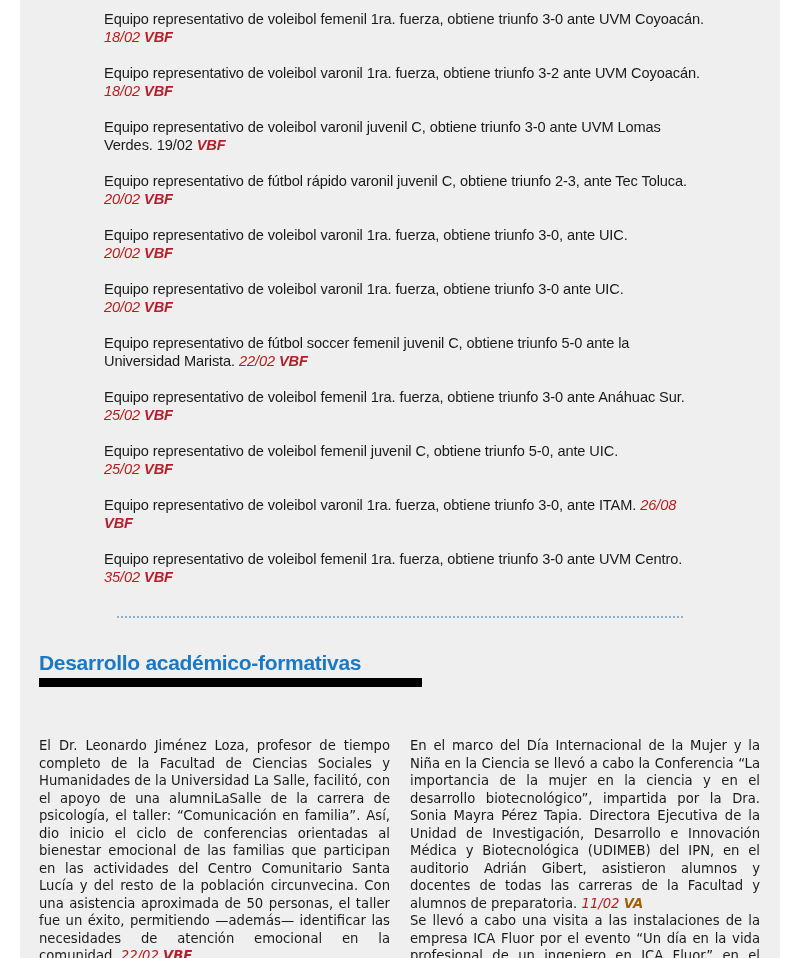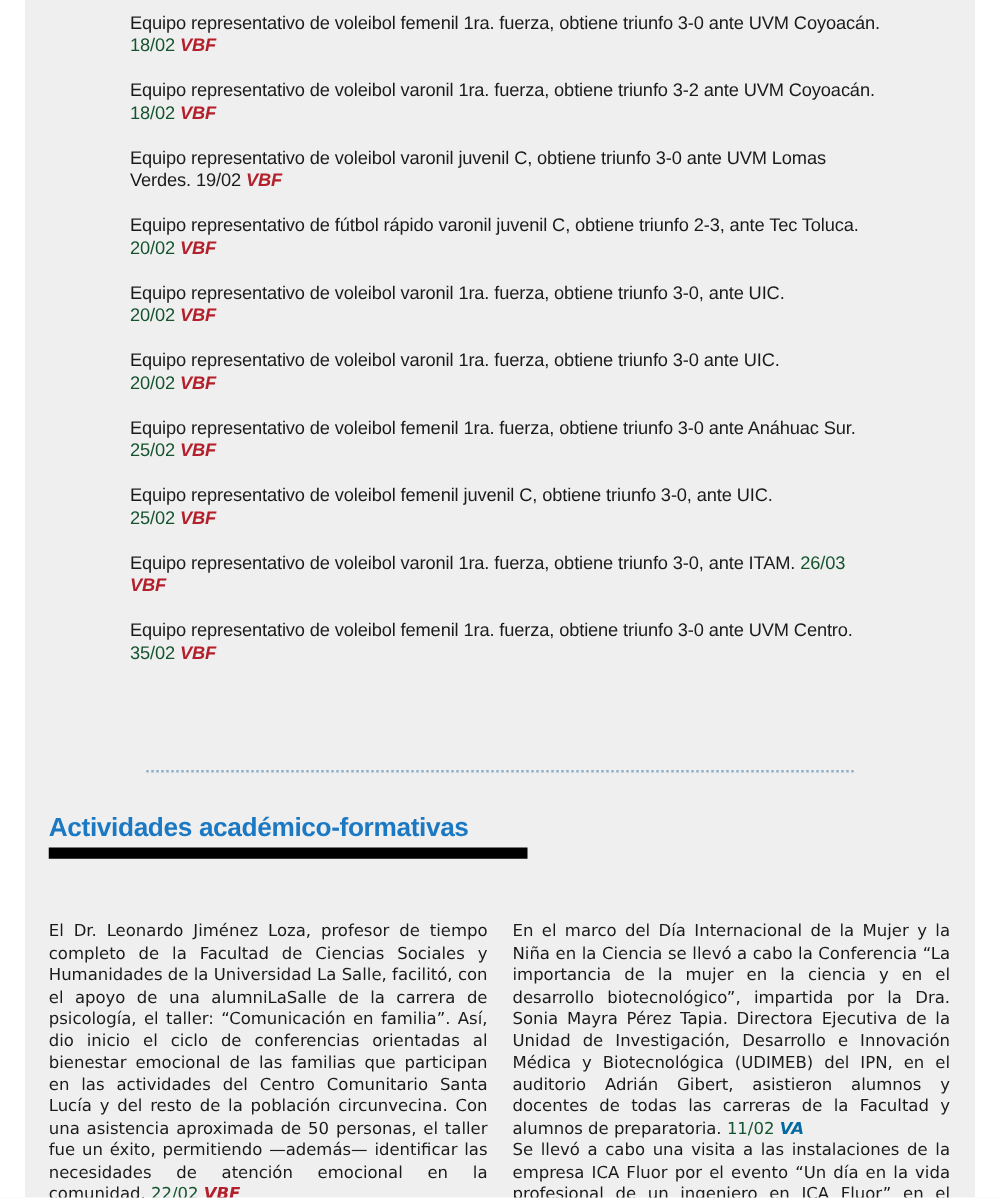--- a/index.html
+++ b/index.html
@@ -1,22 +1,22 @@
 <!DOCTYPE html>
 <html><head>
 <meta charset="utf-8">
 <style>
   html, body { margin: 0; padding: 0; background: #ffffff; }
   body { width: 800px; height: 958px; position: relative; overflow: hidden; font-family: "DejaVu Sans", sans-serif; }
   .panel { position: absolute; left: 20px; top: 0; width: 760px; height: 958px; background: #efefef; }
   .news-list { position: absolute; left: 104px; top: 10px; width: 600px; }
   .news-item { font-family: "Liberation Sans", sans-serif; font-size: 14.6px; line-height: 18px; color: #1a1a1a; margin: 0 0 18px 0; letter-spacing: -0.1px; }
-  .date { color: #14532d; }
+  .date { color: #b91c1c; font-style: italic; }
   .tag { color: #b3202c; font-style: italic; font-weight: bold; }
-  .tag.va { color: #0369a1; }
+  .tag.va { color: #a16207; }
   .divider { position: absolute; left: 117px; top: 616px; width: 566px; border-top: 2px dotted #8fb0c8; }
   .section-title { position: absolute; left: 39px; top: 650px; font-family: "Liberation Sans", sans-serif; font-weight: bold; font-size: 21px; color: #1b78c2; letter-spacing: -0.3px; line-height: 26px; }
   .title-bar { position: absolute; left: 39px; top: 678px; width: 383px; height: 9px; background: #000000; }
   .col { position: absolute; top: 704px; font-family: "DejaVu Sans", sans-serif; font-size: 13.2px; line-height: 17.5px; color: #1a1a1a; text-align: justify; margin-top: 33px; }
   .col.left { left: 39px; width: 351px; }
   .col.right { left: 410px; width: 350px; }
   .col p { margin: 0; }
 </style>
 </head>
 <body>
@@ -24,29 +24,30 @@
 <div class="panel">
 </div>
 
 <div class="news-list">
   <p class="news-item"><span>Equipo representativo de voleibol femenil 1ra. fuerza, obtiene triunfo 3-0 ante UVM Coyoacán.</span> <span class="date">18/02</span> <span class="tag">VBF</span></p>
   <p class="news-item"><span>Equipo representativo de voleibol varonil 1ra. fuerza, obtiene triunfo 3-2 ante UVM Coyoacán.</span> <span class="date">18/02</span> <span class="tag">VBF</span></p>
   <p class="news-item"><span>Equipo representativo de voleibol varonil juvenil C, obtiene triunfo 3-0 ante UVM Lomas Verdes. 19/02</span> <span class="date"></span> <span class="tag">VBF</span></p>
   <p class="news-item"><span>Equipo representativo de fútbol rápido varonil juvenil C, obtiene triunfo 2-3, ante Tec Toluca.</span> <span class="date">20/02</span> <span class="tag">VBF</span></p>
   <p class="news-item"><span>Equipo representativo de voleibol varonil 1ra. fuerza, obtiene triunfo 3-0, ante UIC.</span><br><span class="date">20/02</span> <span class="tag">VBF</span></p>
   <p class="news-item"><span>Equipo representativo de voleibol varonil 1ra. fuerza, obtiene triunfo 3-0 ante UIC.</span><br><span class="date">20/02</span> <span class="tag">VBF</span></p>
+  <p class="news-item"><span>Equipo representativo de fútbol soccer femenil juvenil C, obtiene triunfo 5-0 ante la Universidad Marista.</span> <span class="date">22/02</span> <span class="tag">VBF</span></p>
   <p class="news-item"><span>Equipo representativo de voleibol femenil 1ra. fuerza, obtiene triunfo 3-0 ante Anáhuac Sur.</span> <span class="date">25/02</span> <span class="tag">VBF</span></p>
-  <p class="news-item"><span>Equipo representativo de voleibol femenil juvenil C, obtiene triunfo 3-0, ante UIC.</span><br><span class="date">25/02</span> <span class="tag">VBF</span></p>
-  <p class="news-item"><span>Equipo representativo de voleibol varonil 1ra. fuerza, obtiene triunfo 3-0, ante ITAM.</span> <span class="date">26/03</span> <span class="tag">VBF</span></p>
+  <p class="news-item"><span>Equipo representativo de voleibol femenil juvenil C, obtiene triunfo 5-0, ante UIC.</span><br><span class="date">25/02</span> <span class="tag">VBF</span></p>
+  <p class="news-item"><span>Equipo representativo de voleibol varonil 1ra. fuerza, obtiene triunfo 3-0, ante ITAM.</span> <span class="date">26/08</span> <span class="tag">VBF</span></p>
   <p class="news-item"><span>Equipo representativo de voleibol femenil 1ra. fuerza, obtiene triunfo 3-0 ante UVM Centro.</span> <span class="date">35/02</span> <span class="tag">VBF</span></p>
 </div>
 
 <div class="divider"></div>
 
-<h2 class="section-title" style="margin:0;">Actividades académico-formativas</h2>
+<h2 class="section-title" style="margin:0;">Desarrollo académico-formativas</h2>
 <div class="title-bar"></div>
 
 <div class="col left">
   <p><span>El Dr. Leonardo Jiménez Loza, profesor de tiempo completo de la Facultad de Ciencias Sociales y Humanidades de la Universidad La Salle, facilitó, con el apoyo de una alumniLaSalle de la carrera de psicología, el taller: “Comunicación en familia”. Así, dio inicio el ciclo de conferencias orientadas al bienestar emocional de las familias que participan en las actividades del Centro Comunitario Santa Lucía y del resto de la población circunvecina. Con una asistencia aproximada de 50 personas, el taller fue un éxito, permitiendo —además— identificar las necesidades de atención emocional en la comunidad.</span> <span class="date">22/02</span> <span class="tag">VBF</span></p>
 </div>
 
 <div class="col right">
   <p><span>En el marco del Día Internacional de la Mujer y la Niña en la Ciencia se llevó a cabo la Conferencia “La importancia de la mujer en la ciencia y en el desarrollo biotecnológico”, impartida por la Dra. Sonia Mayra Pérez Tapia. Directora Ejecutiva de la Unidad de Investigación, Desarrollo e Innovación Médica y Biotecnológica (UDIMEB) del IPN, en el auditorio Adrián Gibert, asistieron alumnos y docentes de todas las carreras de la Facultad y alumnos de preparatoria.</span> <span class="date">11/02</span> <span class="tag va">VA</span></p>
   <p><span>Se llevó a cabo una visita a las instalaciones de la empresa ICA Fluor por el evento “Un día en la vida profesional de un ingeniero en ICA Fluor” en el marco de la Semana de la Ingeniería 2025.</span></p>
 </div>

